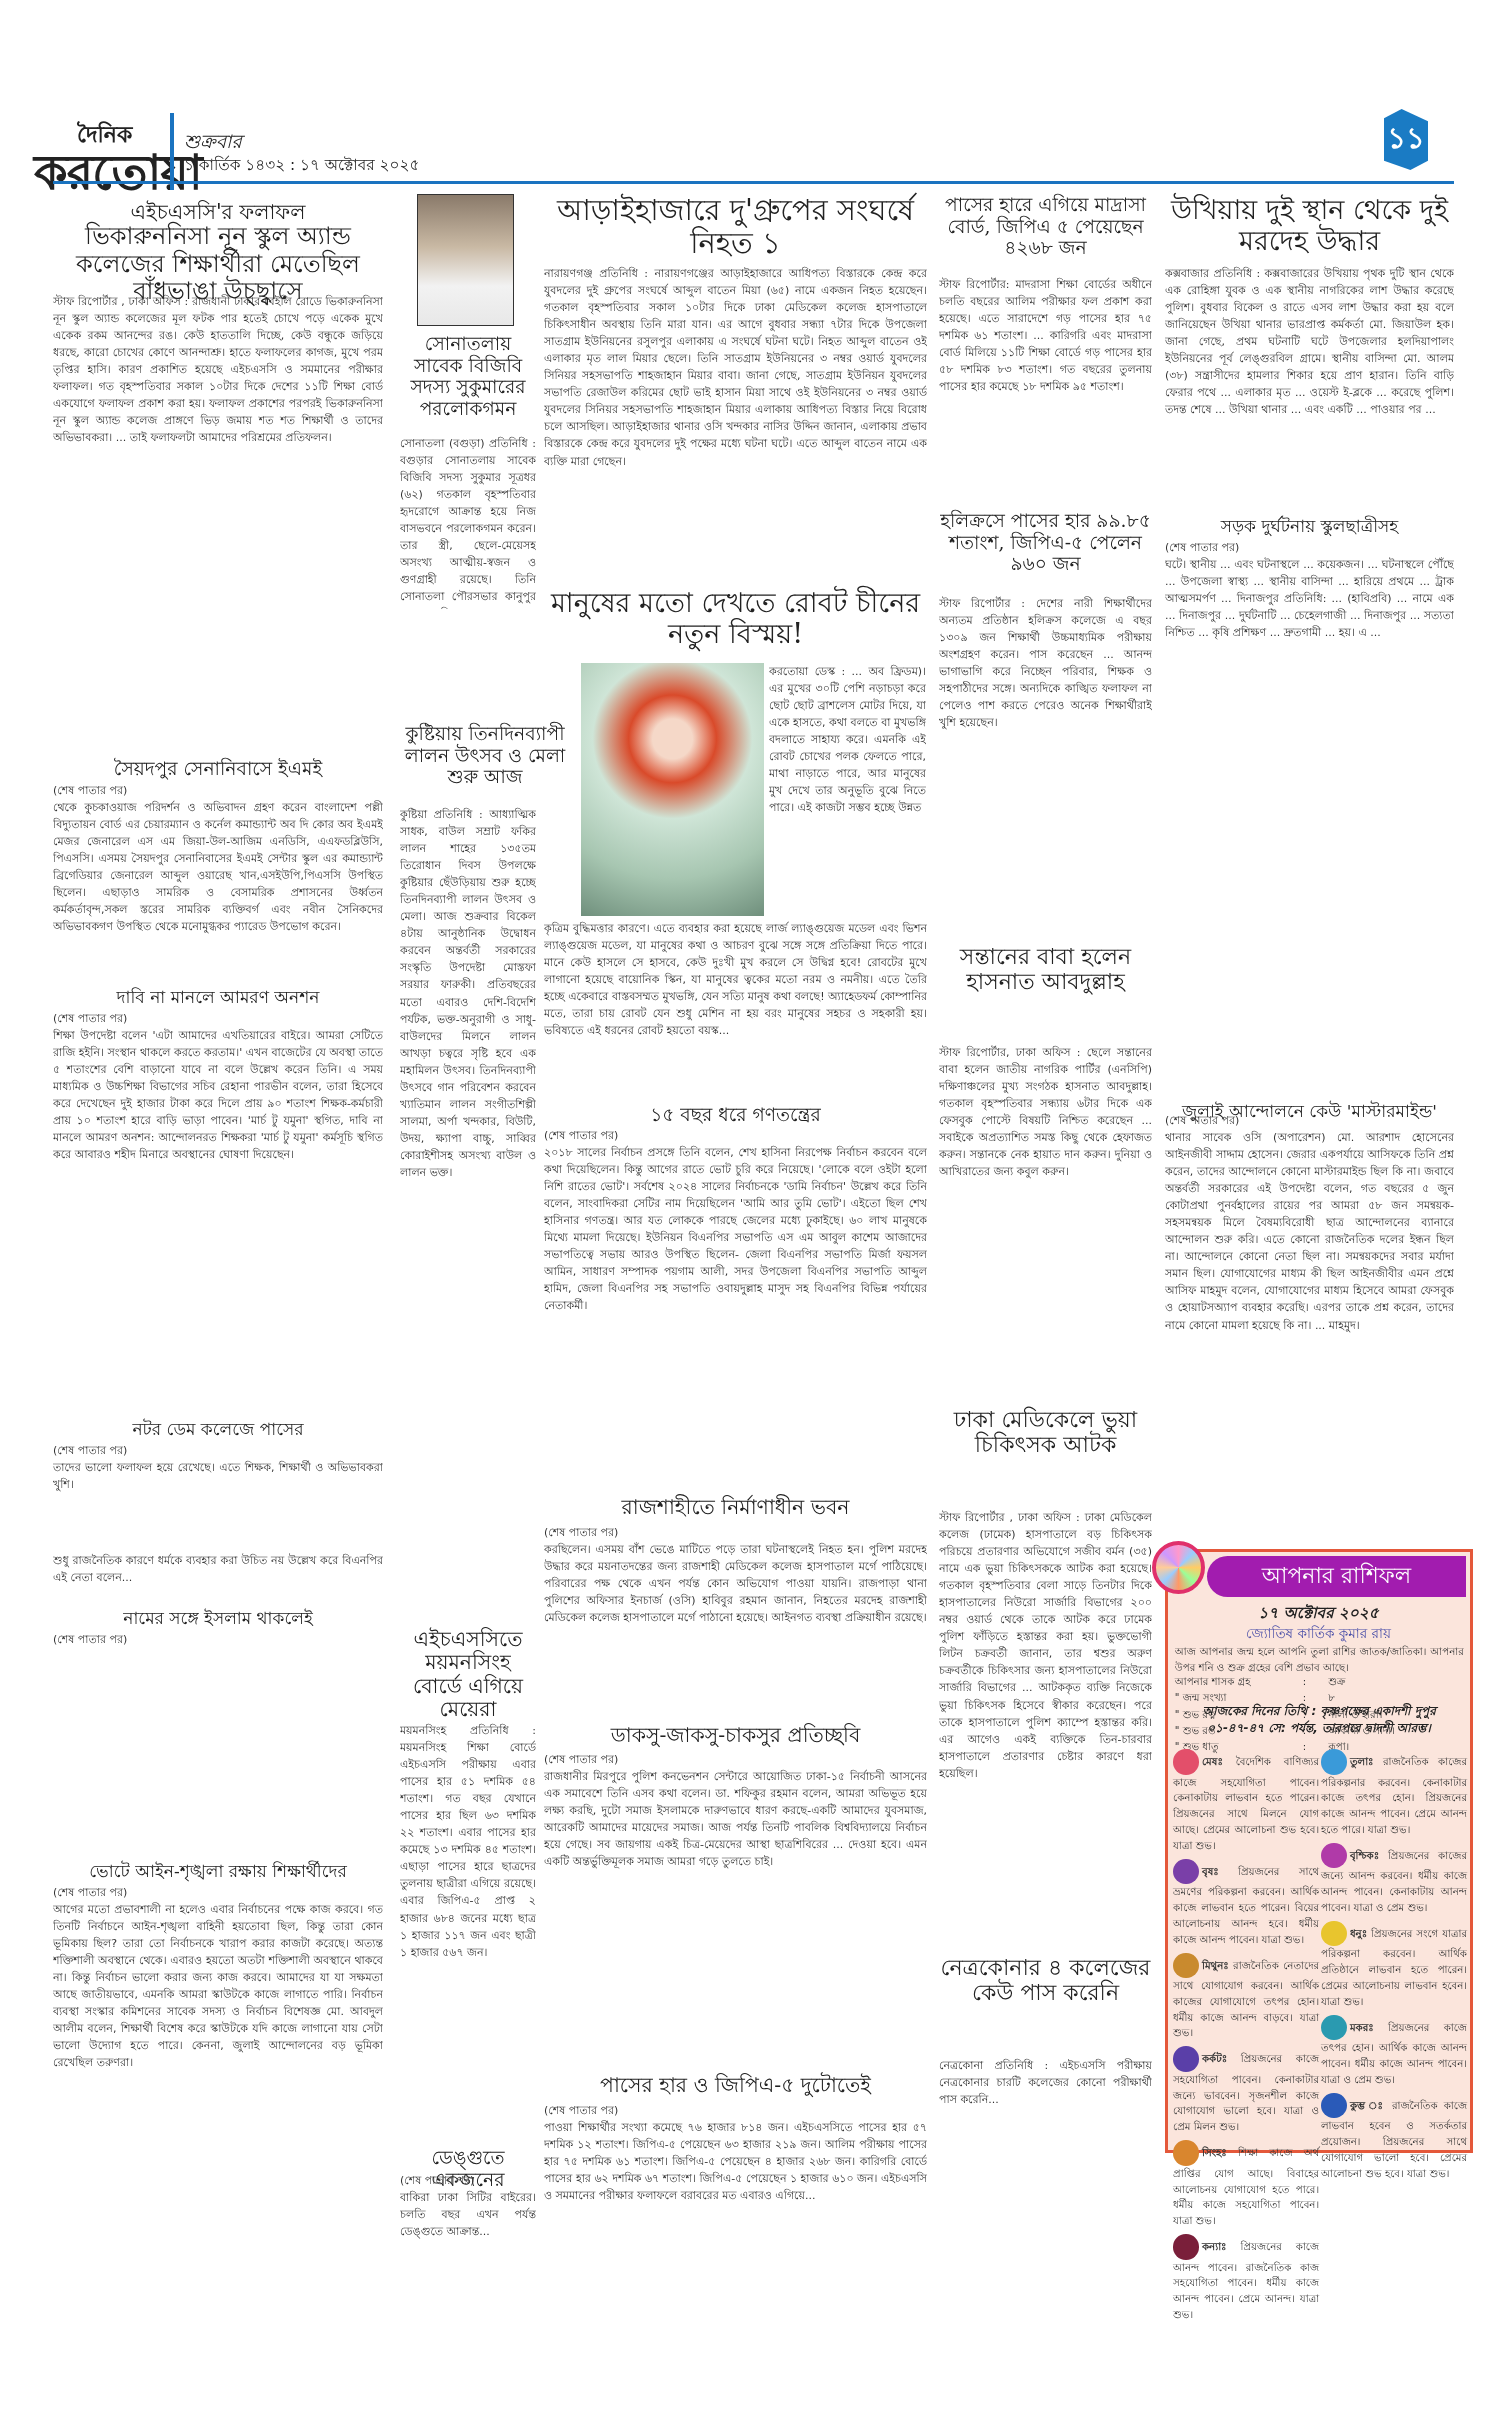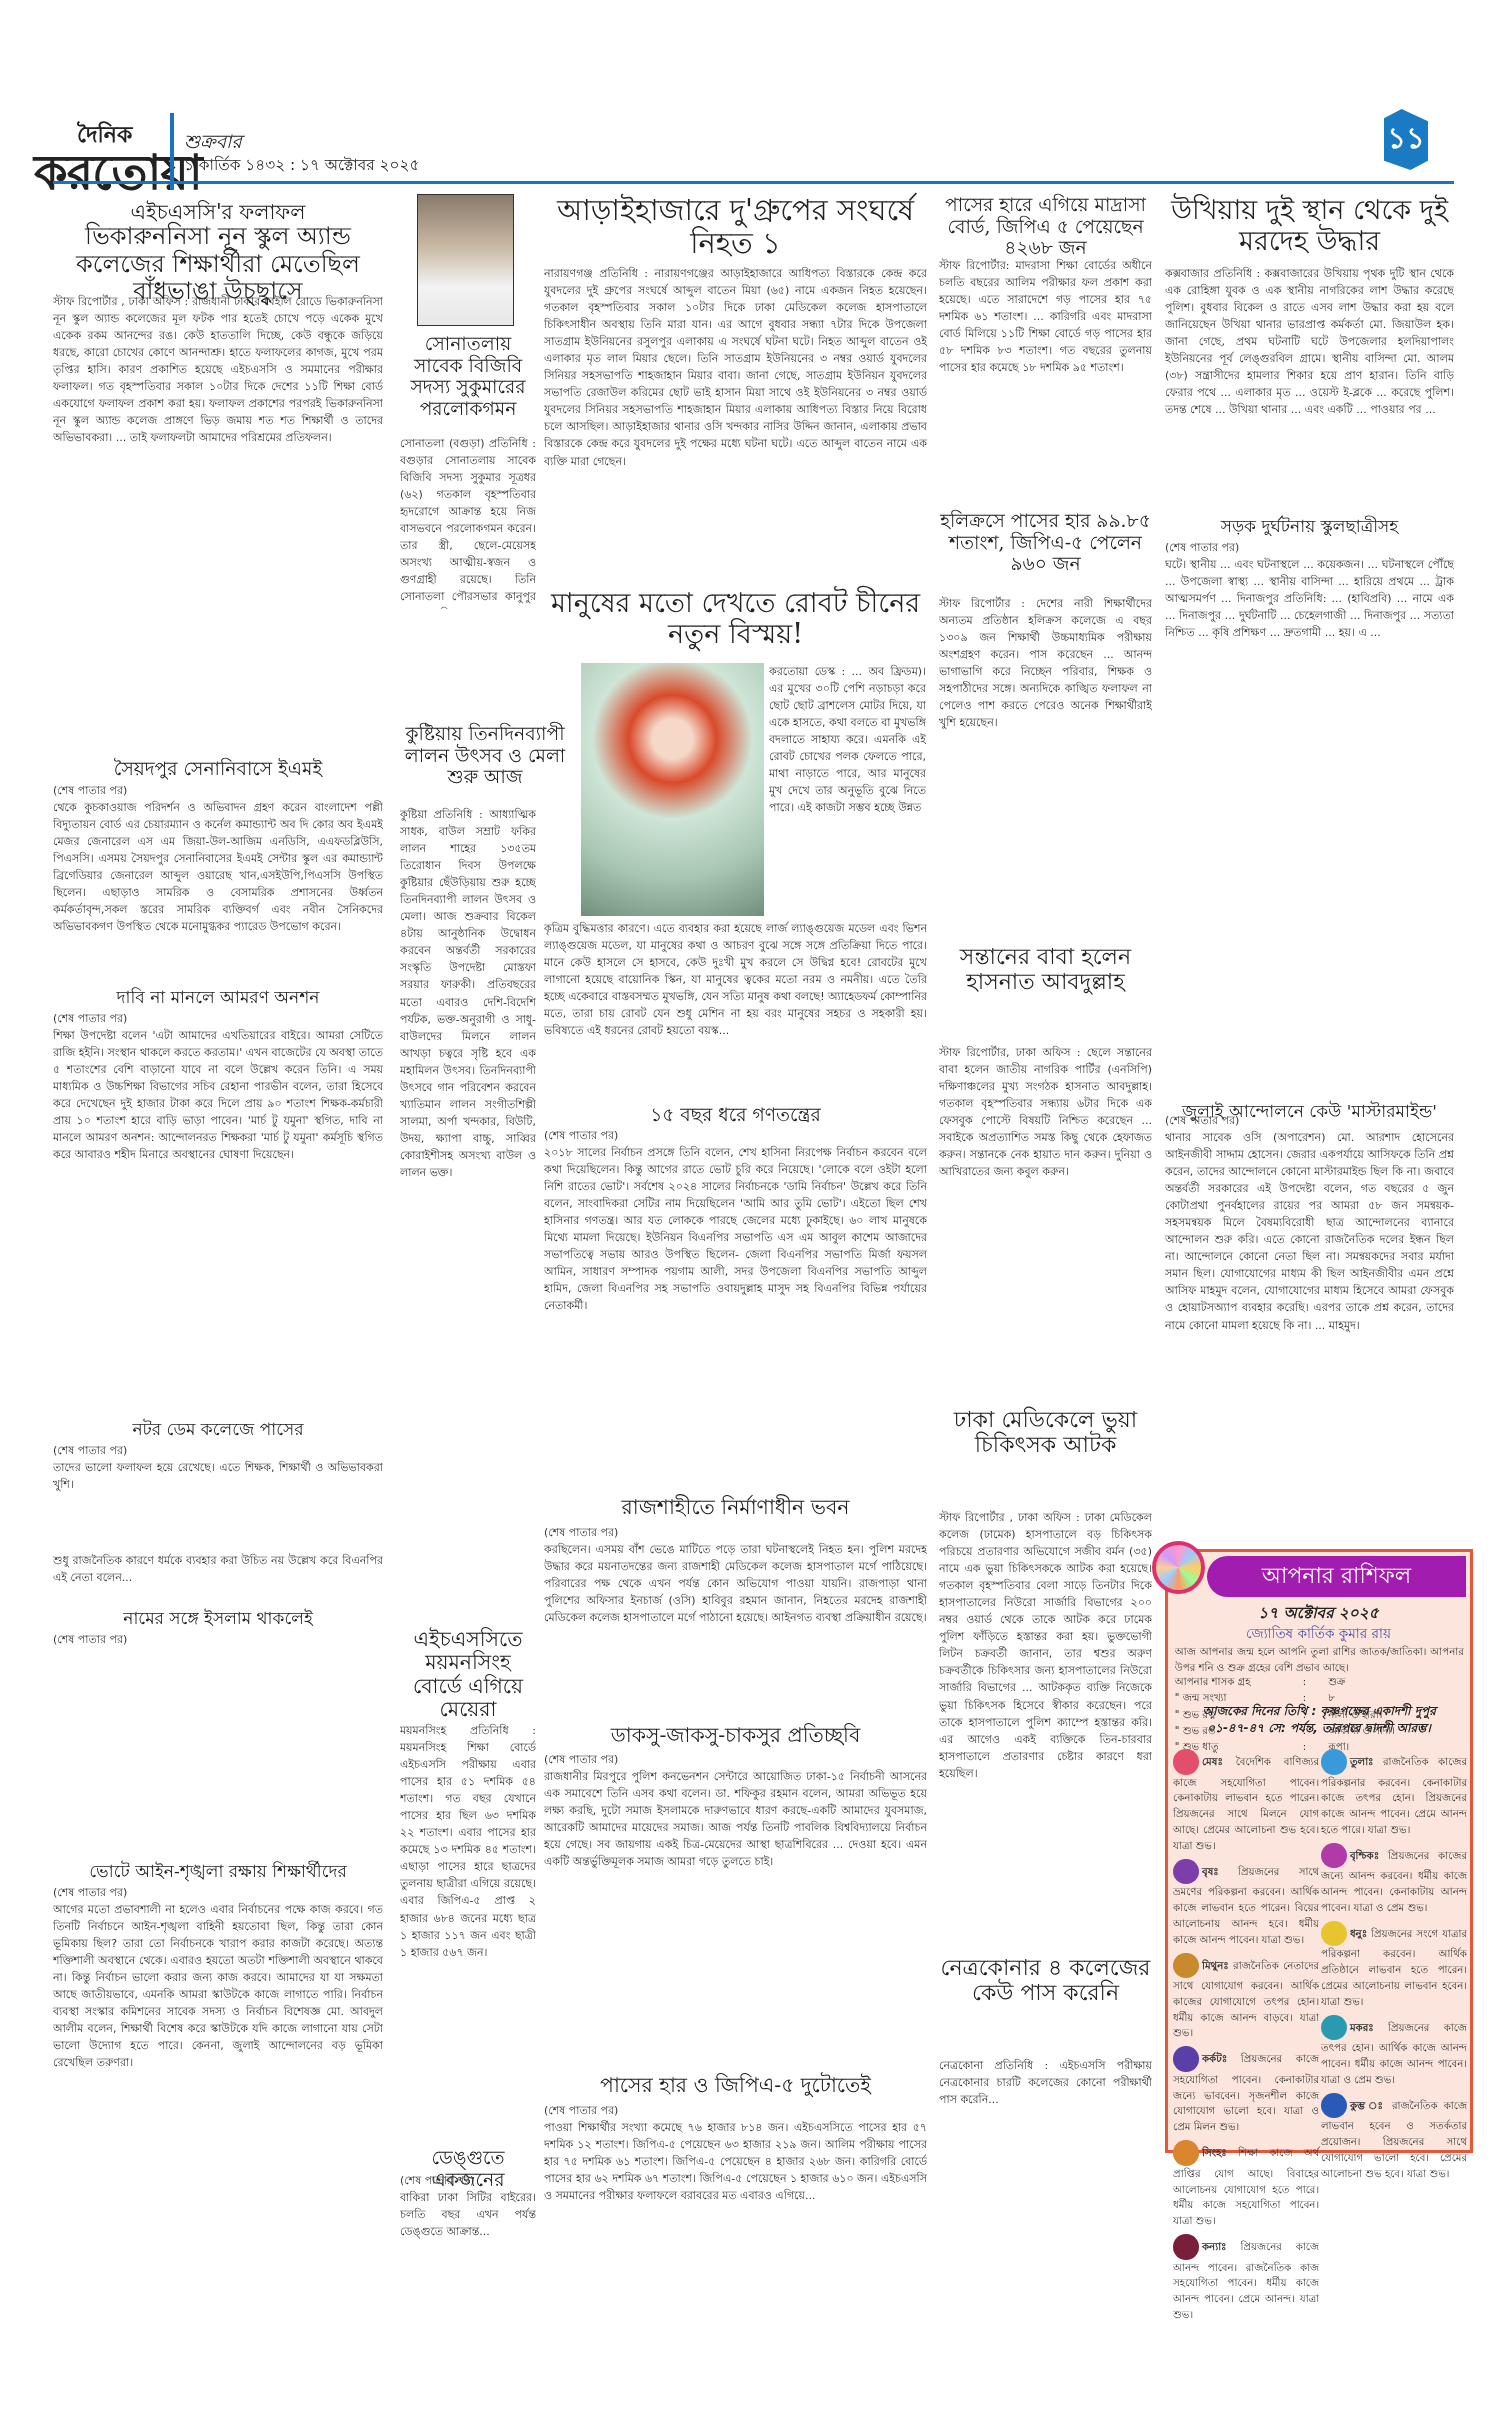--- a/index.html
+++ b/index.html
@@ -96,21 +96,21 @@
 
 <div class="abs hl" style="left:544px;top:1724px;width:383px;font-size:20.4px">ডাকসু-জাকসু-চাকসুর প্রতিচ্ছবি</div>
 <div class="abs sub" style="left:544px;top:1751px;width:383px">(শেষ পাতার পর)</div>
 <div class="abs body" style="left:544px;top:1768px;width:383px;height:302px">রাজধানীর মিরপুরে পুলিশ কনভেনশন সেন্টারে আয়োজিত ঢাকা-১৫ নির্বাচনী আসনের এক সমাবেশে তিনি এসব কথা বলেন। ডা. শফিকুর রহমান বলেন, আমরা অভিভূত হয়ে লক্ষ্য করছি, দুটো সমাজ ইসলামকে দারুণভাবে ধারণ করছে-একটি আমাদের যুবসমাজ, আরেকটি আমাদের মায়েদের সমাজ। আজ পর্যন্ত তিনটি পাবলিক বিশ্ববিদ্যালয়ে নির্বাচন হয়ে গেছে। সব জায়গায় একই চিত্র-মেয়েদের আস্থা ছাত্রশিবিরের ... দেওয়া হবে। এমন একটি অন্তর্ভুক্তিমূলক সমাজ আমরা গড়ে তুলতে চাই।</div>
 
 <div class="abs hl" style="left:544px;top:2074px;width:383px;font-size:20.4px">পাসের হার ও জিপিএ-৫ দুটোতেই</div>
 <div class="abs sub" style="left:544px;top:2102px;width:383px">(শেষ পাতার পর)</div>
 <div class="abs body" style="left:544px;top:2119px;width:383px;height:285px">পাওয়া শিক্ষার্থীর সংখ্যা কমেছে ৭৬ হাজার ৮১৪ জন। এইচএসসিতে পাসের হার ৫৭ দশমিক ১২ শতাংশ। জিপিএ-৫ পেয়েছেন ৬৩ হাজার ২১৯ জন। আলিম পরীক্ষায় পাসের হার ৭৫ দশমিক ৬১ শতাংশ। জিপিএ-৫ পেয়েছেন ৪ হাজার ২৬৮ জন। কারিগরি বোর্ডে পাসের হার ৬২ দশমিক ৬৭ শতাংশ। জিপিএ-৫ পেয়েছেন ১ হাজার ৬১০ জন। এইচএসসি ও সমমানের পরীক্ষার ফলাফলে বরাবরের মত এবারও এগিয়ে...</div>
 
 <div class="abs hl" style="left:939px;top:194px;width:213px;font-size:18.7px">পাসের হারে এগিয়ে মাদ্রাসা বোর্ড, জিপিএ ৫ পেয়েছেন ৪২৬৮ জন</div>
-<div class="abs body" style="left:939px;top:257px;width:213px;height:230px">স্টাফ রিপোর্টার: মাদরাসা শিক্ষা বোর্ডের অধীনে চলতি বছরের আলিম পরীক্ষার ফল প্রকাশ করা হয়েছে। এতে সারাদেশে গড় পাসের হার ৭৫ দশমিক ৬১ শতাংশ। ... কারিগরি এবং মাদরাসা বোর্ড মিলিয়ে ১১টি শিক্ষা বোর্ডে গড় পাসের হার ৫৮ দশমিক ৮৩ শতাংশ। গত বছরের তুলনায় পাসের হার কমেছে ১৮ দশমিক ৯৫ শতাংশ।</div>
+<div class="abs body" style="left:939px;top:276px;width:213px;height:230px">স্টাফ রিপোর্টার: মাদরাসা শিক্ষা বোর্ডের অধীনে চলতি বছরের আলিম পরীক্ষার ফল প্রকাশ করা হয়েছে। এতে সারাদেশে গড় পাসের হার ৭৫ দশমিক ৬১ শতাংশ। ... কারিগরি এবং মাদরাসা বোর্ড মিলিয়ে ১১টি শিক্ষা বোর্ডে গড় পাসের হার ৫৮ দশমিক ৮৩ শতাংশ। গত বছরের তুলনায় পাসের হার কমেছে ১৮ দশমিক ৯৫ শতাংশ।</div>
 
 <div class="abs hl" style="left:939px;top:510px;width:213px;font-size:18.7px">হলিক্রসে পাসের হার ৯৯.৮৫ শতাংশ, জিপিএ-৫ পেলেন ৯৬০ জন</div>
 <div class="abs body" style="left:939px;top:595px;width:213px;height:344px">স্টাফ রিপোর্টার : দেশের নারী শিক্ষার্থীদের অন্যতম প্রতিষ্ঠান হলিক্রস কলেজে এ বছর ১৩০৯ জন শিক্ষার্থী উচ্চমাধ্যমিক পরীক্ষায় অংশগ্রহণ করেন। পাস করেছেন ... আনন্দ ভাগাভাগি করে নিচ্ছেন পরিবার, শিক্ষক ও সহপাঠীদের সঙ্গে। অন্যদিকে কাঙ্খিত ফলাফল না পেলেও পাশ করতে পেরেও অনেক শিক্ষার্থীরাই খুশি হয়েছেন।</div>
 
 <div class="abs hl" style="left:939px;top:944px;width:213px;font-size:22px">সন্তানের বাবা হলেন হাসনাত আবদুল্লাহ</div>
 <div class="abs body" style="left:939px;top:1044px;width:213px;height:357px">স্টাফ রিপোর্টার, ঢাকা অফিস : ছেলে সন্তানের বাবা হলেন জাতীয় নাগরিক পার্টির (এনসিপি) দক্ষিণাঞ্চলের মুখ্য সংগঠক হাসনাত আবদুল্লাহ। গতকাল বৃহস্পতিবার সন্ধ্যায় ৬টার দিকে এক ফেসবুক পোস্টে বিষয়টি নিশ্চিত করেছেন ... সবাইকে অপ্রত্যাশিত সমস্ত কিছু থেকে হেফাজত করুন। সন্তানকে নেক হায়াত দান করুন। দুনিয়া ও আখিরাতের জন্য কবুল করুন।</div>
 
 <div class="abs hl" style="left:939px;top:1407px;width:213px;font-size:22px">ঢাকা মেডিকেলে ভুয়া চিকিৎসক আটক</div>
 <div class="abs body" style="left:939px;top:1509px;width:213px;height:442px">স্টাফ রিপোর্টার , ঢাকা অফিস : ঢাকা মেডিকেল কলেজ (ঢামেক) হাসপাতালে বড় চিকিৎসক পরিচয়ে প্রতারণার অভিযোগে সজীব বর্মন (৩৫) নামে এক ভুয়া চিকিৎসককে আটক করা হয়েছে। গতকাল বৃহস্পতিবার বেলা সাড়ে তিনটার দিকে হাসপাতালের নিউরো সার্জারি বিভাগের ২০০ নম্বর ওয়ার্ড থেকে তাকে আটক করে ঢামেক পুলিশ ফাঁড়িতে হস্তান্তর করা হয়। ভুক্তভোগী লিটন চক্রবর্তী জানান, তার শ্বশুর অরুণ চক্রবর্তীকে চিকিৎসার জন্য হাসপাতালের নিউরো সার্জারি বিভাগের ... আটককৃত ব্যক্তি নিজেকে ভুয়া চিকিৎসক হিসেবে স্বীকার করেছেন। পরে তাকে হাসপাতালে পুলিশ ক্যাম্পে হস্তান্তর করি। এর আগেও একই ব্যক্তিকে তিন-চারবার হাসপাতালে প্রতারণার চেষ্টার কারণে ধরা হয়েছিল।</div>
 

